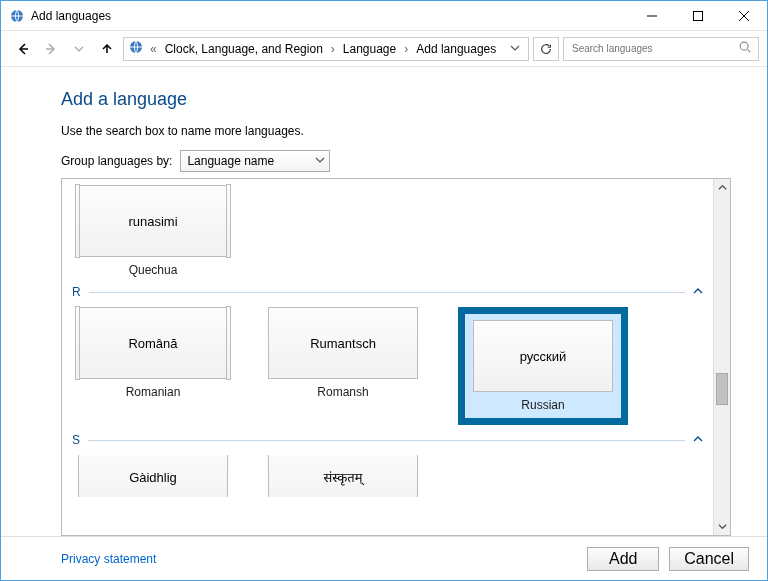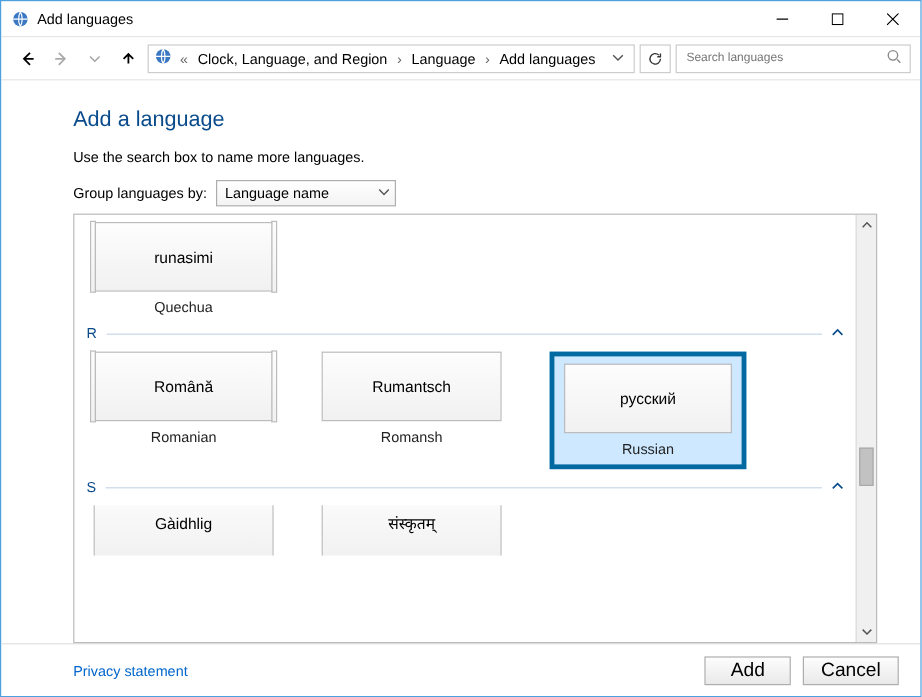--- a/index.html
+++ b/index.html
@@ -140,21 +140,21 @@
     color:#0a4b8c; font-size:12px;
     margin: 8px 0 8px 0;
     gap:8px;
   }
   .section-head .line { flex:1; height:1px; background:#c6d7e8; }
   .section-head .chev { color:#0a4b8c; }
 
   .tiles { display:flex; gap:40px; flex-wrap:wrap; padding-left: 6px;}
   .tile-wrap { width:150px; display:flex; flex-direction:column; align-items:center; gap:6px; }
   .tile {
-    width:150px; height:58px;
+    width:150px; height:72px;
     position:relative;
     display:flex; align-items:center; justify-content:center;
     font-size:13px;
     background: linear-gradient(#fdfdfd,#f1f1f1);
     border:1px solid #bcbcbc;
   }
   .tile.stacked::before, .tile.stacked::after {
     content:"";
     position:absolute;
     top:-2px; bottom:-2px;
@@ -163,21 +163,21 @@
     background: linear-gradient(#fdfdfd,#f1f1f1);
   }
   .tile.stacked::before { left:-4px; }
   .tile.stacked::after { right:-4px; }
   .tile-label { font-size:12px; color:#222; }
   .tile-wrap.selected .tile {
     outline: none;
   }
   .tile-wrap.selected {
     background:#cde8ff;
-    border:4px solid #0369a1;
+    border:7px solid #0369a1;
     padding: 6px 8px 6px 8px;
     width: auto;
   }
   .tile-wrap.selected .tile { width:140px; }
 
   
   .bottombar {
     height: 44px;
     border-top: 1px solid #e0e0e0;
     display:flex; align-items:center;

